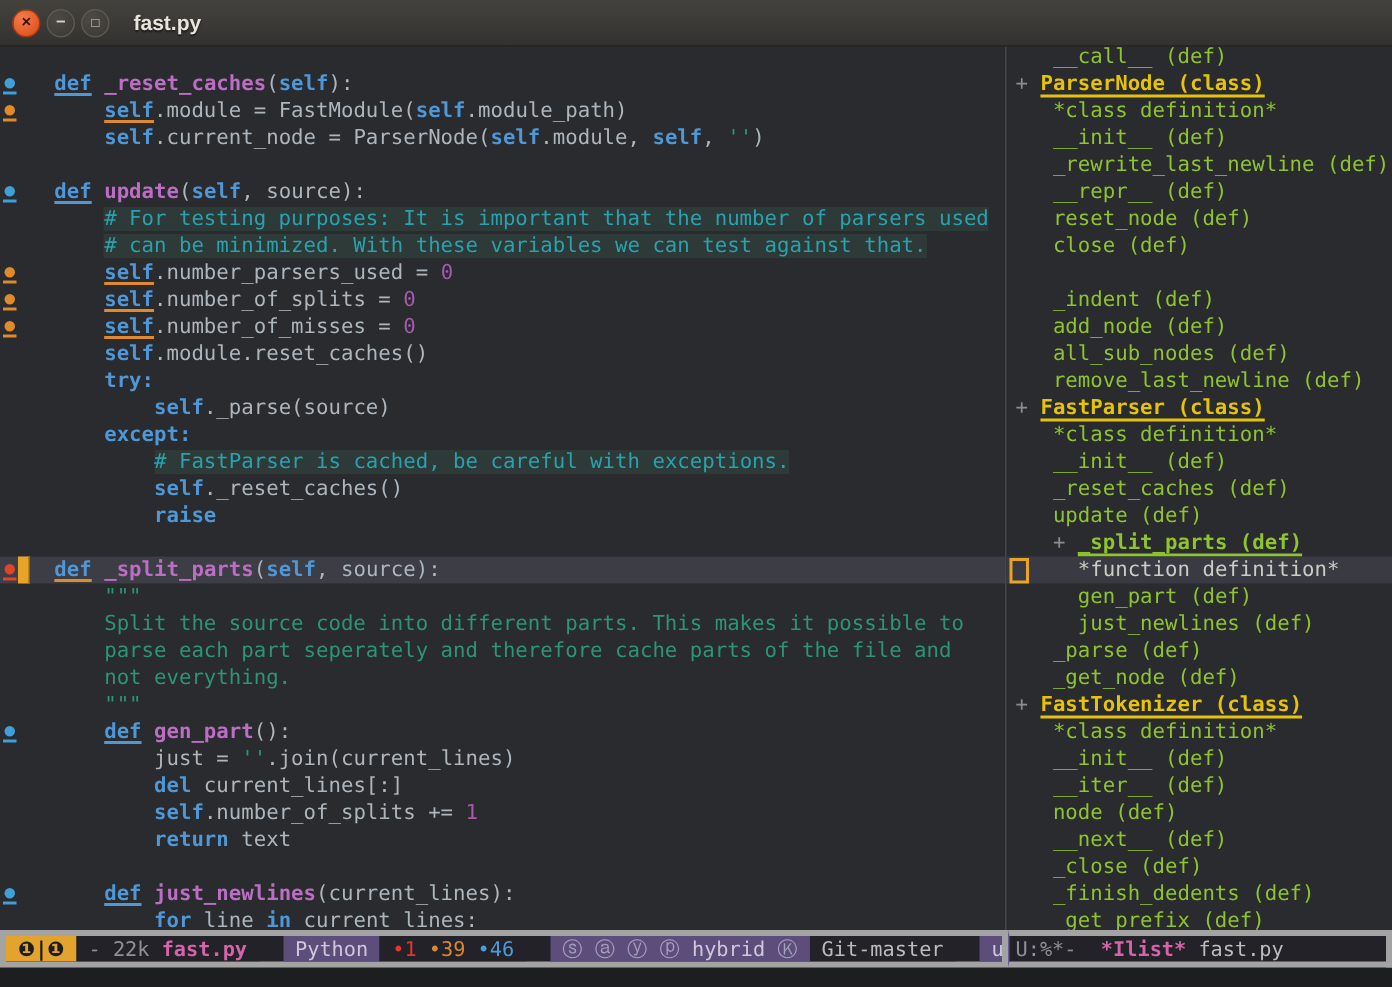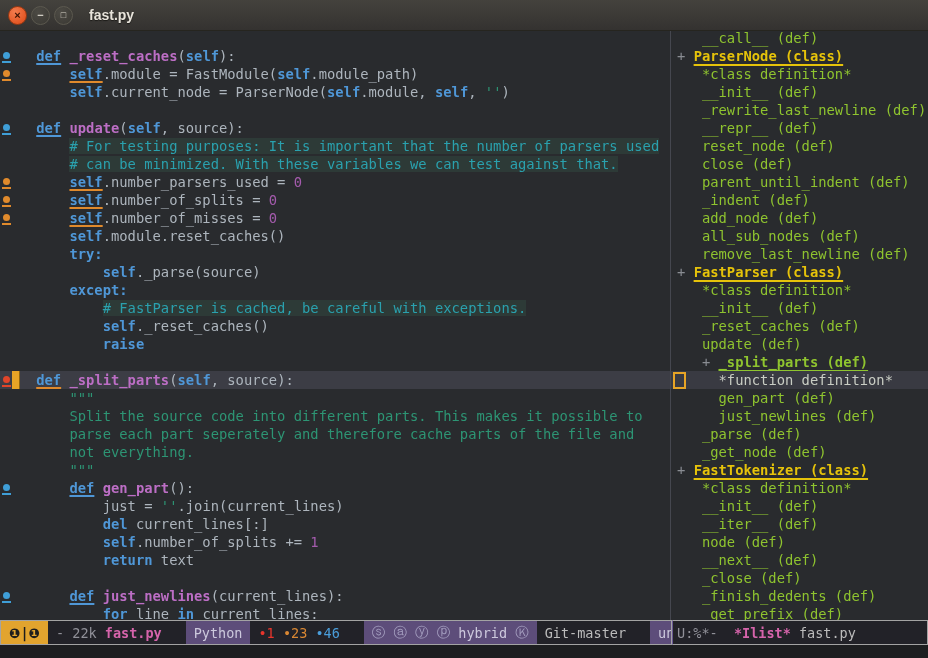--- a/index.html
+++ b/index.html
@@ -42,21 +42,21 @@
   .c-idef{color:#8fc42f;}
   .c-icls{color:#e6c30a;font-weight:bold;text-decoration:underline;text-decoration-thickness:2px;text-underline-offset:3px;text-align:center;}
   .c-isel{color:#8fc42f;font-weight:bold;text-decoration:underline;text-decoration-thickness:2px;text-underline-offset:3px;}
   .c-iplain{color:#c9cdc4;}
   .c-plus{color:#8a8d93;}
   .u-info{text-decoration:underline;text-decoration-color:#4f97d7;text-decoration-thickness:2px;text-underline-offset:2px;}
   .u-warn{text-decoration:underline;text-decoration-color:#e08a2c;text-decoration-thickness:2px;text-underline-offset:2px;}
   
   .modelines{display:flex;height:25px;}
   .modeline{box-sizing:border-box;height:25px;display:flex;overflow:hidden;
-            border:1px solid #a3a3a3;font-size:13.5px;}
+            border:4px solid #a3a3a3;font-size:13.5px;}
   .modeline.main{width:672px;background:#222228;}
   .modeline.ilist{width:256px;background:#222228;border-left:1px solid #6a5a94;align-items:center;padding-left:4px;white-space:pre;}
   .seg{display:flex;align-items:center;padding:0 8px;height:100%;white-space:pre;}
   .bg-gold{background:#e2a42e;}
   .bg-dark{background:#222228;text-align:center;}
   .bg-purple{background:#5d4d7a;margin-left:16px;}
   .m-winnum{color:#1d1d1d;font-weight:bold;}
   .m-dim{color:#909098;}
   .m-pink{color:#d664ab;font-weight:bold;}
   .m-light{color:#bcbcbc;}
@@ -124,21 +124,21 @@
     <div class="v-divider"></div>
     <div class="sidebar" id="sidebar-lines">
         <div class="srow"><span class="ltext"><span class="c-txt">   </span><span class="c-idef">__call__ (def)</span></span></div>
         <div class="srow"><span class="ltext"><span class="c-plus">+ </span><span class="c-icls">ParserNode (class)</span></span></div>
         <div class="srow"><span class="ltext"><span class="c-txt">   </span><span class="c-idef">*class definition*</span></span></div>
         <div class="srow"><span class="ltext"><span class="c-txt">   </span><span class="c-idef">__init__ (def)</span></span></div>
         <div class="srow"><span class="ltext"><span class="c-txt">   </span><span class="c-idef">_rewrite_last_newline (def)</span></span></div>
         <div class="srow"><span class="ltext"><span class="c-txt">   </span><span class="c-idef">__repr__ (def)</span></span></div>
         <div class="srow"><span class="ltext"><span class="c-txt">   </span><span class="c-idef">reset_node (def)</span></span></div>
         <div class="srow"><span class="ltext"><span class="c-txt">   </span><span class="c-idef">close (def)</span></span></div>
-        <div class="srow"><span class="ltext"><span class="c-txt">   </span><span class="c-idef">parent_until_indent (def)</span></span></div>
+        <div class="srow"><span class="ltext"><span class="c-txt">   </span></span></div>
         <div class="srow"><span class="ltext"><span class="c-txt">   </span><span class="c-idef">_indent (def)</span></span></div>
         <div class="srow"><span class="ltext"><span class="c-txt">   </span><span class="c-idef">add_node (def)</span></span></div>
         <div class="srow"><span class="ltext"><span class="c-txt">   </span><span class="c-idef">all_sub_nodes (def)</span></span></div>
         <div class="srow"><span class="ltext"><span class="c-txt">   </span><span class="c-idef">remove_last_newline (def)</span></span></div>
         <div class="srow"><span class="ltext"><span class="c-plus">+ </span><span class="c-icls">FastParser (class)</span></span></div>
         <div class="srow"><span class="ltext"><span class="c-txt">   </span><span class="c-idef">*class definition*</span></span></div>
         <div class="srow"><span class="ltext"><span class="c-txt">   </span><span class="c-idef">__init__ (def)</span></span></div>
         <div class="srow"><span class="ltext"><span class="c-txt">   </span><span class="c-idef">_reset_caches (def)</span></span></div>
         <div class="srow"><span class="ltext"><span class="c-txt">   </span><span class="c-idef">update (def)</span></span></div>
         <div class="srow"><span class="ltext"><span class="c-txt">   </span><span class="c-plus">+ </span><span class="c-isel">_split_parts (def)</span></span></div>
@@ -156,21 +156,21 @@
         <div class="srow"><span class="ltext"><span class="c-txt">   </span><span class="c-idef">_close (def)</span></span></div>
         <div class="srow"><span class="ltext"><span class="c-txt">   </span><span class="c-idef">_finish_dedents (def)</span></span></div>
         <div class="srow"><span class="ltext"><span class="c-txt">   </span><span class="c-idef">_get_prefix (def)</span></span></div>
       </div>
   </div>
   <div class="modelines">
     <div class="modeline main" id="modeline-main">
         <div class="seg bg-gold"><span class="m-winnum">❶|❶</span></div>
         <div class="seg bg-dark"><span class="m-dim">- 22k </span><span class="m-pink">fast.py</span></div>
         <div class="seg bg-purple"><span class="m-plight">Python</span></div>
-        <div class="seg bg-dark"><span class="m-red">•1</span><span class="m-dim"> </span><span class="m-orange">•23</span><span class="m-dim"> </span><span class="m-blue">•46</span></div>
+        <div class="seg bg-dark"><span class="m-red">•1</span><span class="m-dim"> </span><span class="m-orange">•39</span><span class="m-dim"> </span><span class="m-blue">•46</span></div>
         <div class="seg bg-purple"><span class="m-pdim">ⓢ ⓐ ⓨ ⓟ </span><span class="m-plight">hybrid</span><span class="m-pdim"> Ⓚ</span></div>
         <div class="seg bg-dark"><span class="m-light">Git-master</span></div>
         <div class="seg bg-purple"><span class="m-plight">unix | 2</span></div>
       </div>
     <div class="modeline ilist" id="modeline-ilist"><span class="m-dim">U:%*-  </span><span class="m-pink">*Ilist*</span><span class="m-light"> fast.py</span></div>
   </div>
   <div class="echo-area"></div>
 </div>
 
 </body></html>

